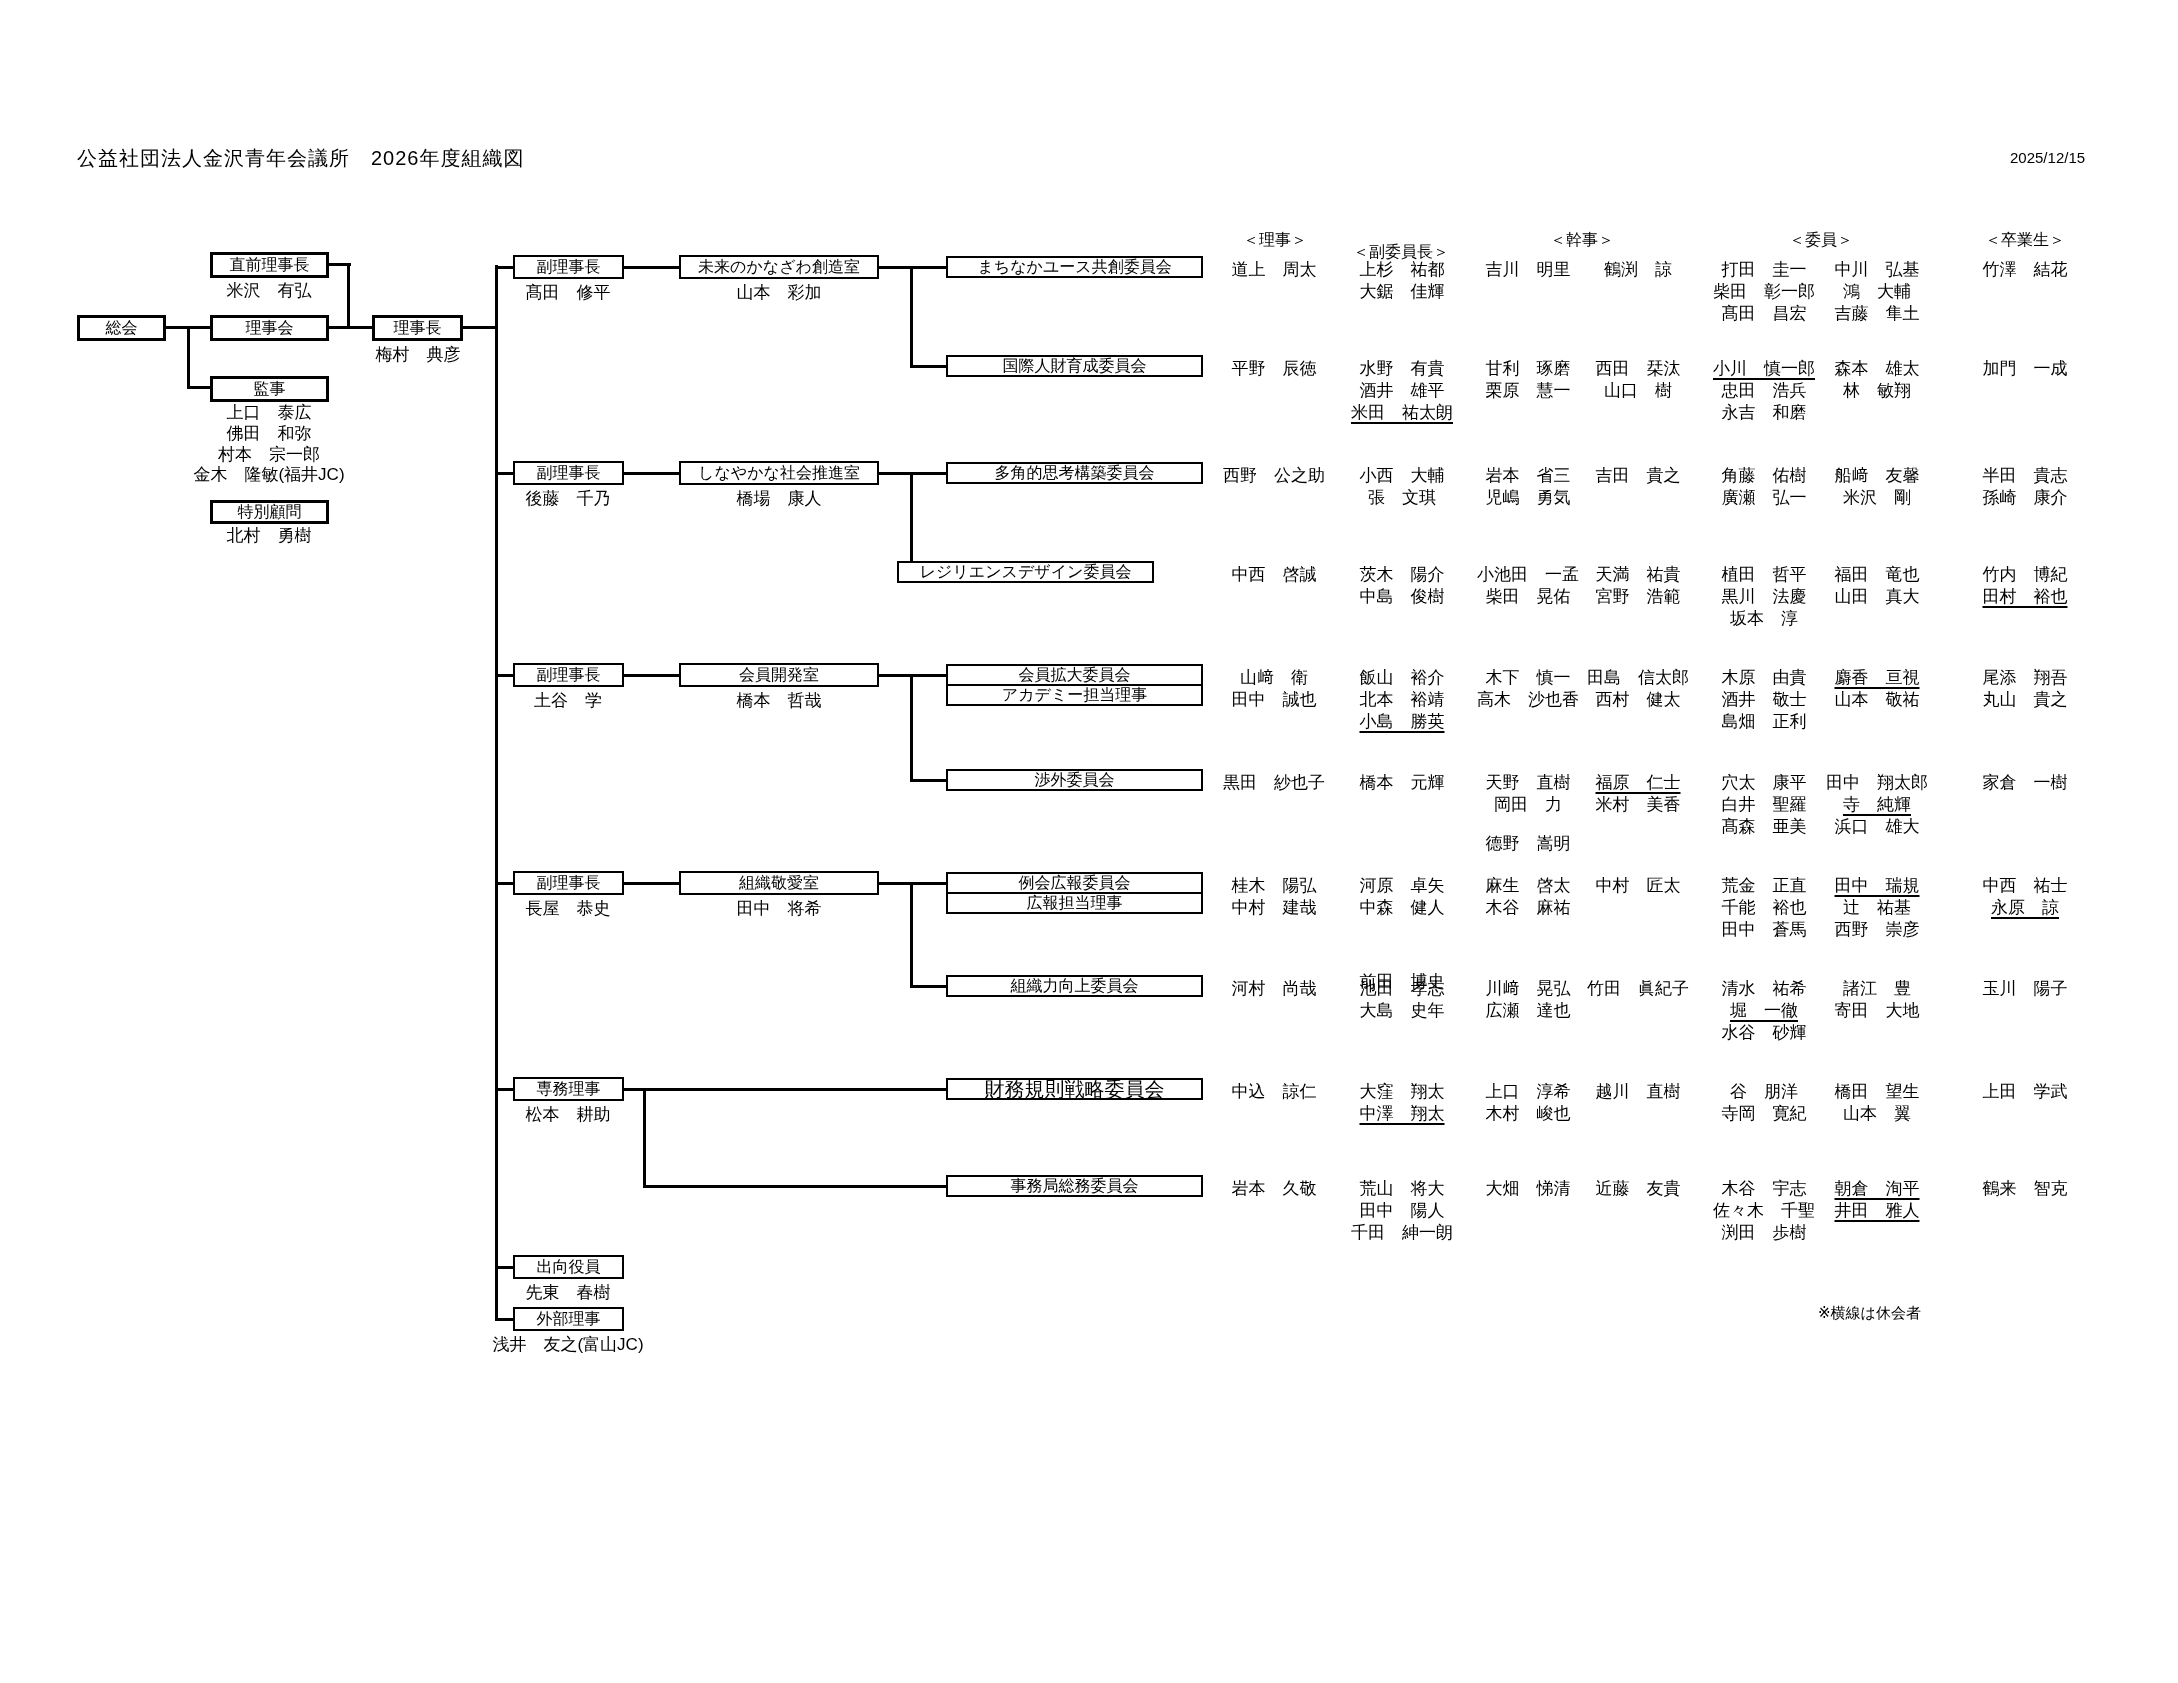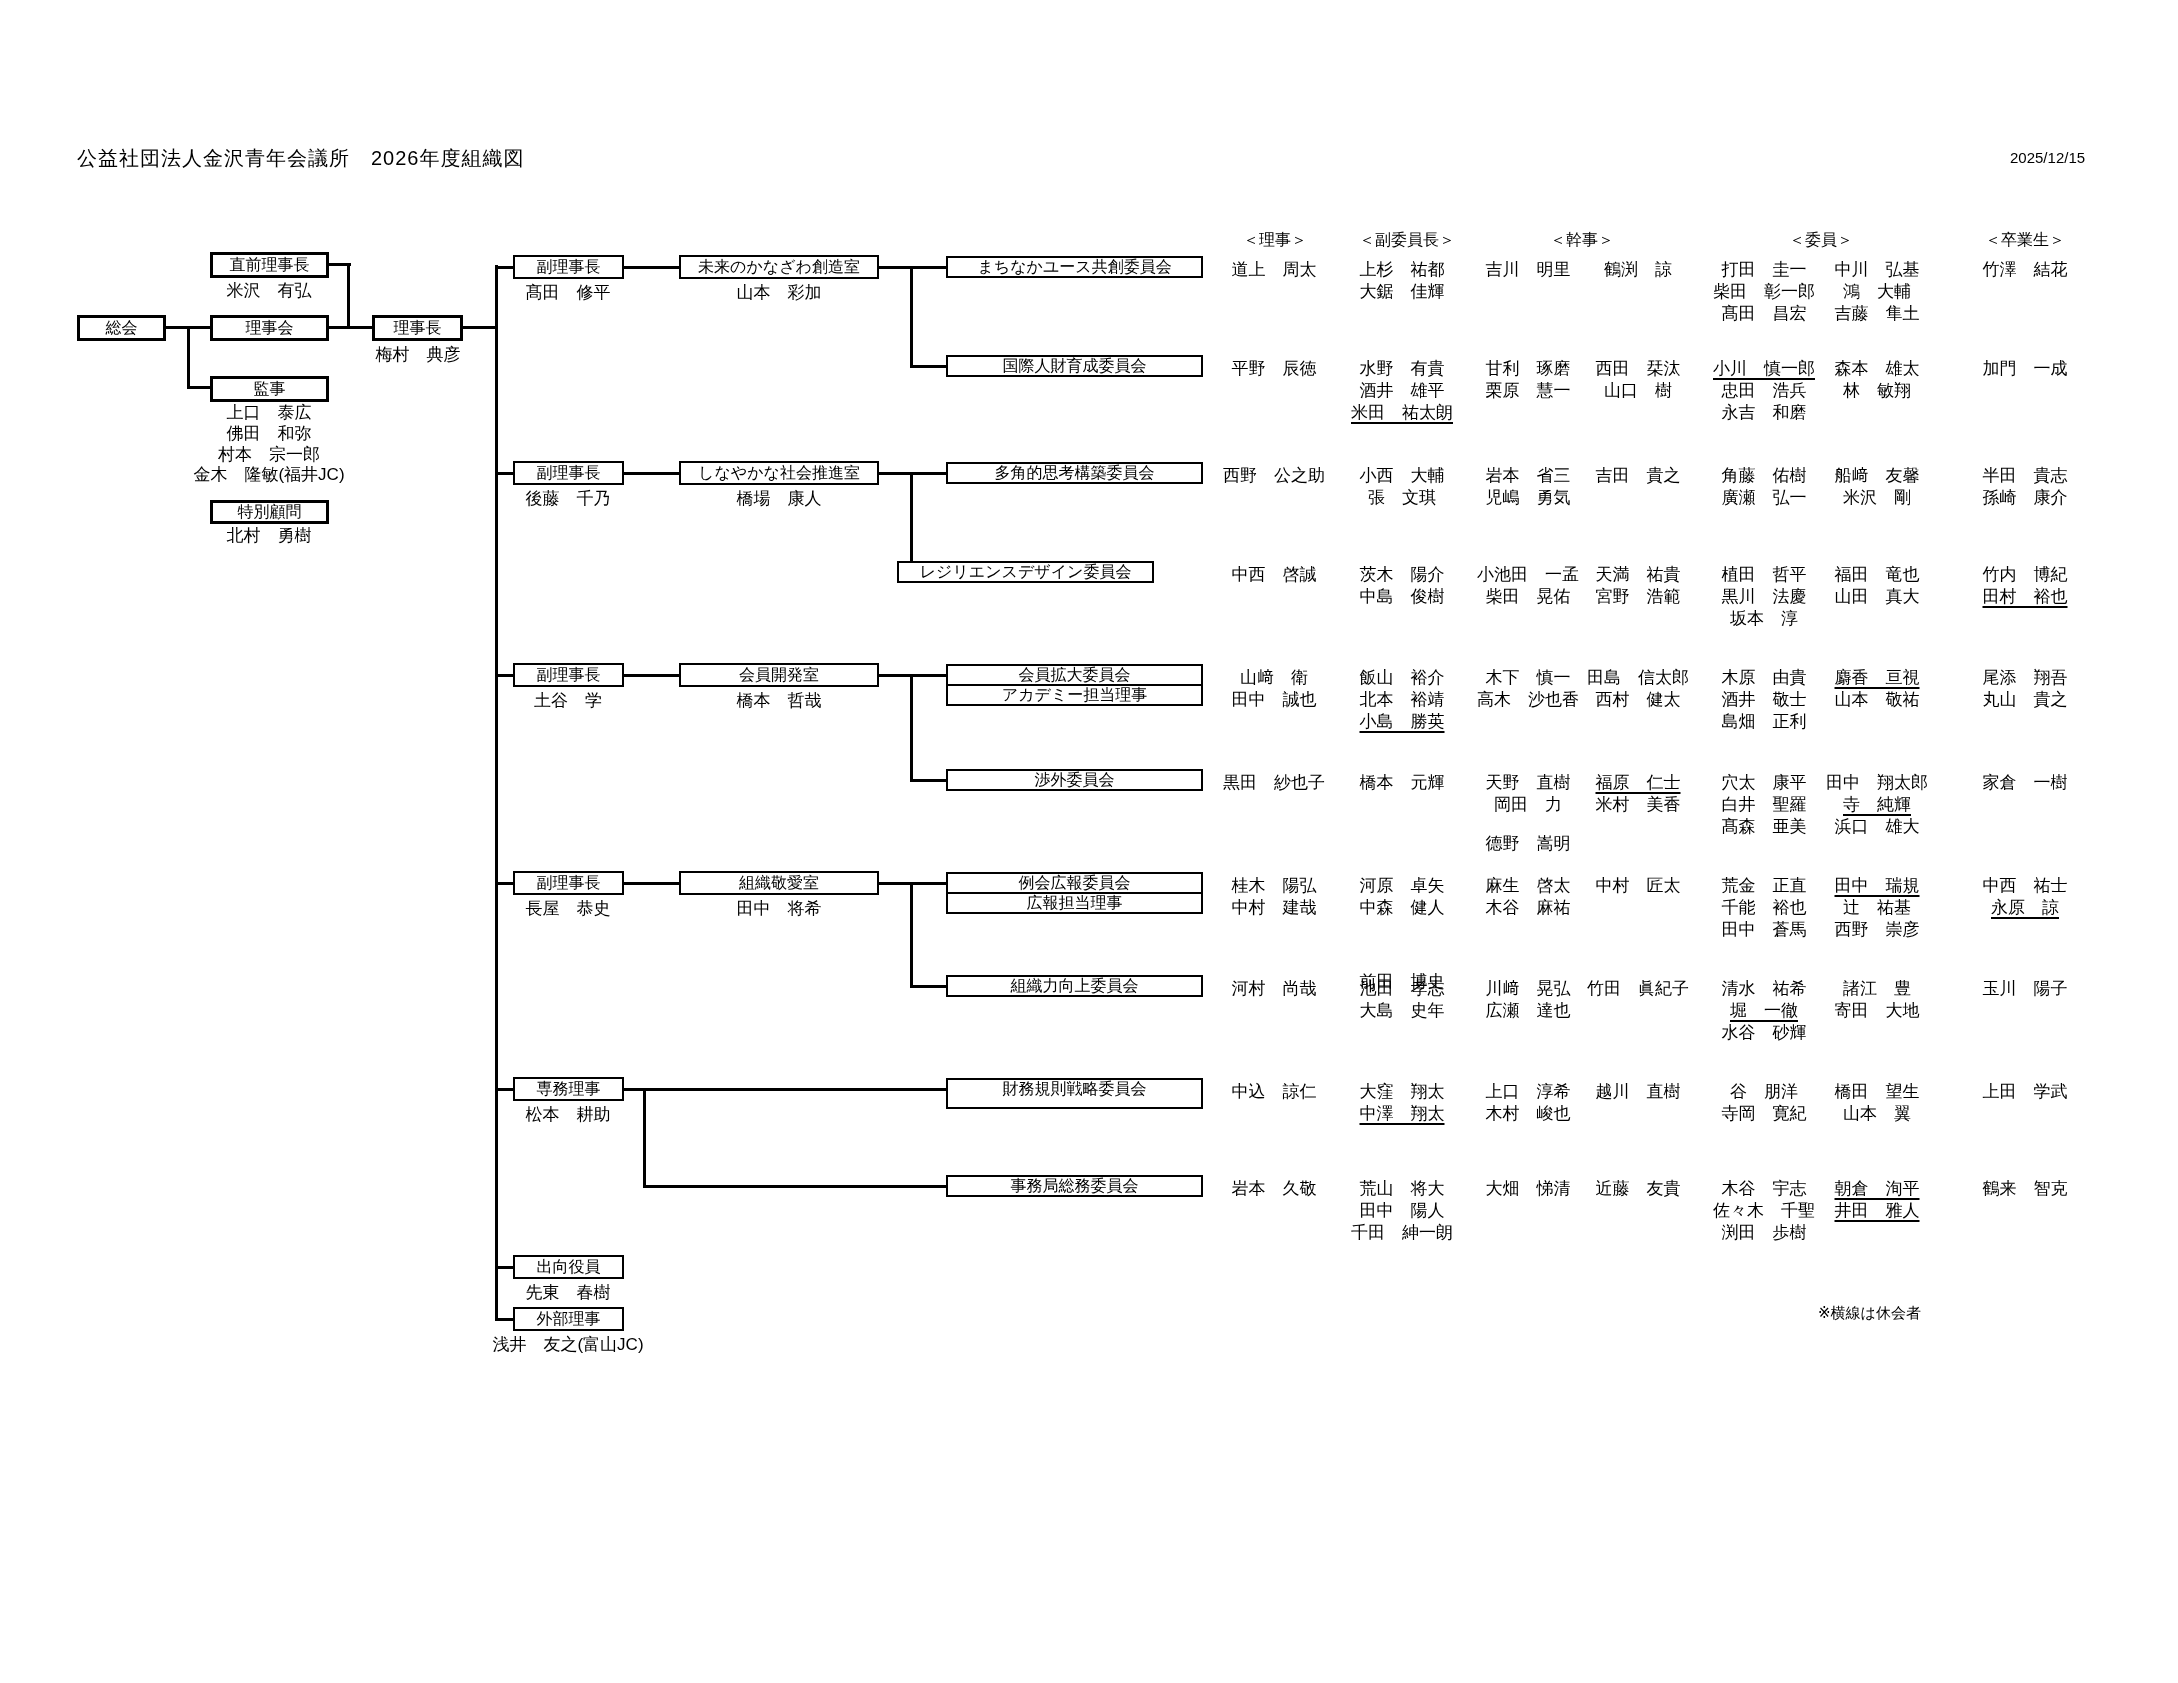--- a/index.html
+++ b/index.html
@@ -33,21 +33,21 @@
   <div class="bx" style="left:210px;top:376px;width:119px;height:26px;line-height:19px;">監事</div>
   <div class="ctr" style="left:269px;top:401px;">上口　泰広</div>
   <div class="ctr" style="left:269px;top:422px;">佛田　和弥</div>
   <div class="ctr" style="left:269px;top:443px;">村本　宗一郎</div>
   <div class="ctr" style="left:269px;top:463px;">金木　隆敏(福井JC)</div>
   <div class="bx" style="left:210px;top:500px;width:119px;height:24px;line-height:17px;">特別顧問</div>
   <div class="ctr" style="left:269px;top:524px;">北村　勇樹</div>
 
   <div id="gen">
       <div class="hdr" style="left: 1275px; top: 230px;">＜理事＞</div>
-      <div class="hdr" style="left: 1401px; top: 230px; margin-left: 6px;">＜副委員長＞</div>
+      <div class="hdr" style="left: 1401px; top: 242px;">＜副委員長＞</div>
       <div class="hdr" style="left: 1582px; top: 230px;">＜幹事＞</div>
       <div class="hdr" style="left: 1821px; top: 230px;">＜委員＞</div>
       <div class="hdr" style="left: 2025px; top: 230px;">＜卒業生＞</div>
       <div class="line" style="left: 166px; top: 326px; width: 44px; height: 3px;"></div>
       <div class="line" style="left: 187px; top: 326px; width: 3px; height: 63px;"></div>
       <div class="line" style="left: 187px; top: 386px; width: 23px; height: 3px;"></div>
       <div class="line" style="left: 329px; top: 326px; width: 44px; height: 3px;"></div>
       <div class="line" style="left: 329px; top: 263px; width: 22px; height: 3px;"></div>
       <div class="line" style="left: 347px; top: 263px; width: 3px; height: 65px;"></div>
       <div class="line" style="left: 463px; top: 326px; width: 35px; height: 3px;"></div>
@@ -213,21 +213,21 @@
       <div class="ctr" style="left: 1402px; top: 999px;">大島　史年</div>
       <div class="ctr" style="left: 1528px; top: 977px;">川﨑　晃弘</div>
       <div class="ctr" style="left: 1528px; top: 999px;">広瀬　達也</div>
       <div class="ctr" style="left: 1638px; top: 977px;">竹田　眞紀子</div>
       <div class="ctr" style="left: 1764px; top: 977px;">清水　祐希</div>
       <div class="ctr" style="left: 1764px; top: 999px;"><span class="u">堀　一徹</span></div>
       <div class="ctr" style="left: 1764px; top: 1021px;">水谷　砂輝</div>
       <div class="ctr" style="left: 1877px; top: 977px;">諸江　豊</div>
       <div class="ctr" style="left: 1877px; top: 999px;">寄田　大地</div>
       <div class="ctr" style="left: 2025px; top: 977px;">玉川　陽子</div>
-      <div class="bx bx2" style="left: 946px; top: 1078px; width: 257px; height: 31px; line-height: 18px; font-size: 16px;">財務規則戦略委員会</div>
+      <div class="bx bx2" style="left: 946px; top: 1078px; width: 257px; height: 22px; line-height: 18px; font-size: 20px;">財務規則戦略委員会</div>
       <div class="ctr" style="left: 1274px; top: 1080px;">中込　諒仁</div>
       <div class="ctr" style="left: 1402px; top: 1080px;">大窪　翔太</div>
       <div class="ctr" style="left: 1402px; top: 1102px;"><span class="u">中澤　翔太</span></div>
       <div class="ctr" style="left: 1528px; top: 1080px;">上口　淳希</div>
       <div class="ctr" style="left: 1528px; top: 1102px;">木村　峻也</div>
       <div class="ctr" style="left: 1638px; top: 1080px;">越川　直樹</div>
       <div class="ctr" style="left: 1764px; top: 1080px;">谷　朋洋</div>
       <div class="ctr" style="left: 1764px; top: 1102px;">寺岡　寛紀</div>
       <div class="ctr" style="left: 1877px; top: 1080px;">橋田　望生</div>
       <div class="ctr" style="left: 1877px; top: 1102px;">山本　翼</div>

